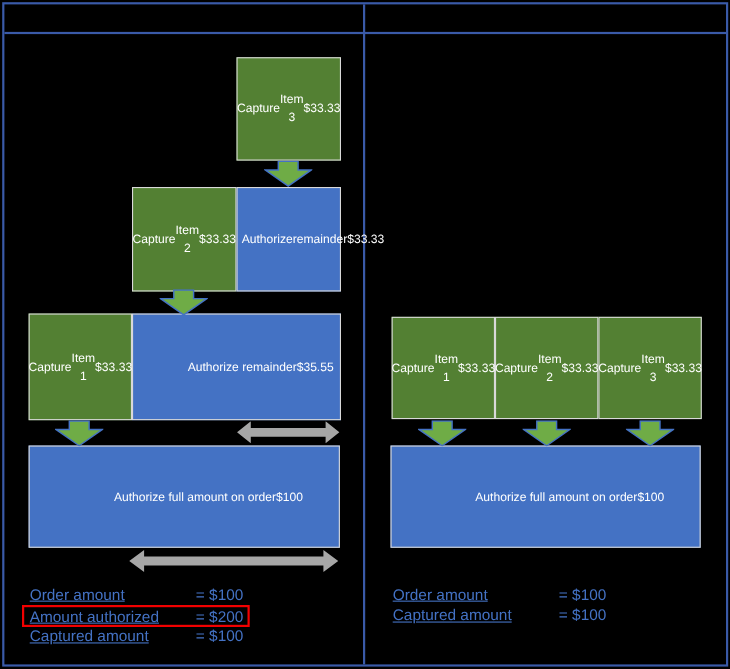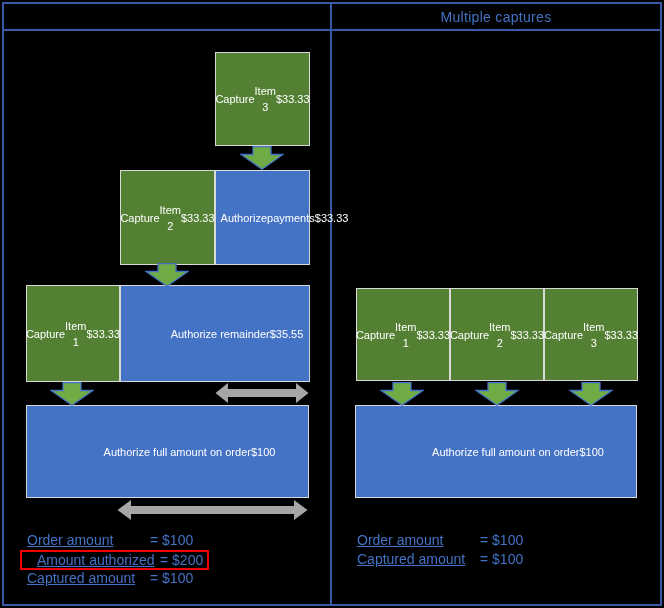--- a/index.html
+++ b/index.html
@@ -73,49 +73,48 @@
   }
 
   .summary{
     position:absolute;top:531px;width:300px;
     color:var(--text-blue);font-size:14px;
   }
   .sum-left{left:27px;}
   .sum-right{left:357px;}
   .srow{height:19px;line-height:19px;white-space:nowrap;}
   .slabel{display:inline-block;width:123px;text-decoration:underline;}
-  .svalue{display:inline-block;}
+  .svalue{display:inline-block;margin-left:28px;}
   .boxed{
     display:inline-block;border:2px solid var(--highlight-red);
-    padding:0 4px 0 15px;margin-left:-7px;line-height:16px;
+    padding:0 4px 0 5px;margin-left:-7px;line-height:16px;
   }
 </style>
 </head>
 <body>
 
 <div class="stage">
   <div class="frame"></div>
   <div class="divider"></div>
   <div class="title-sep"></div>
 
-  <div class="panel-title pt-right">Multiple captures</div>
 
   <div class="bx green b-l-item3">
     <span>Capture</span>
     <span>Item 3</span>
     <span>$33.33</span>
   </div>
   <div class="bx green b-l-item2">
     <span>Capture</span>
     <span>Item 2</span>
     <span>$33.33</span>
   </div>
   <div class="bx blue b-l-rem33">
     <span>Authorize</span>
-    <span>payments</span>
+    <span>remainder</span>
     <span>$33.33</span>
   </div>
   <div class="bx green b-l-item1">
     <span>Capture</span>
     <span>Item 1</span>
     <span>$33.33</span>
   </div>
   <div class="bx blue b-l-rem66">
     <span>Authorize remainder</span>
     <span>$35.55</span>

